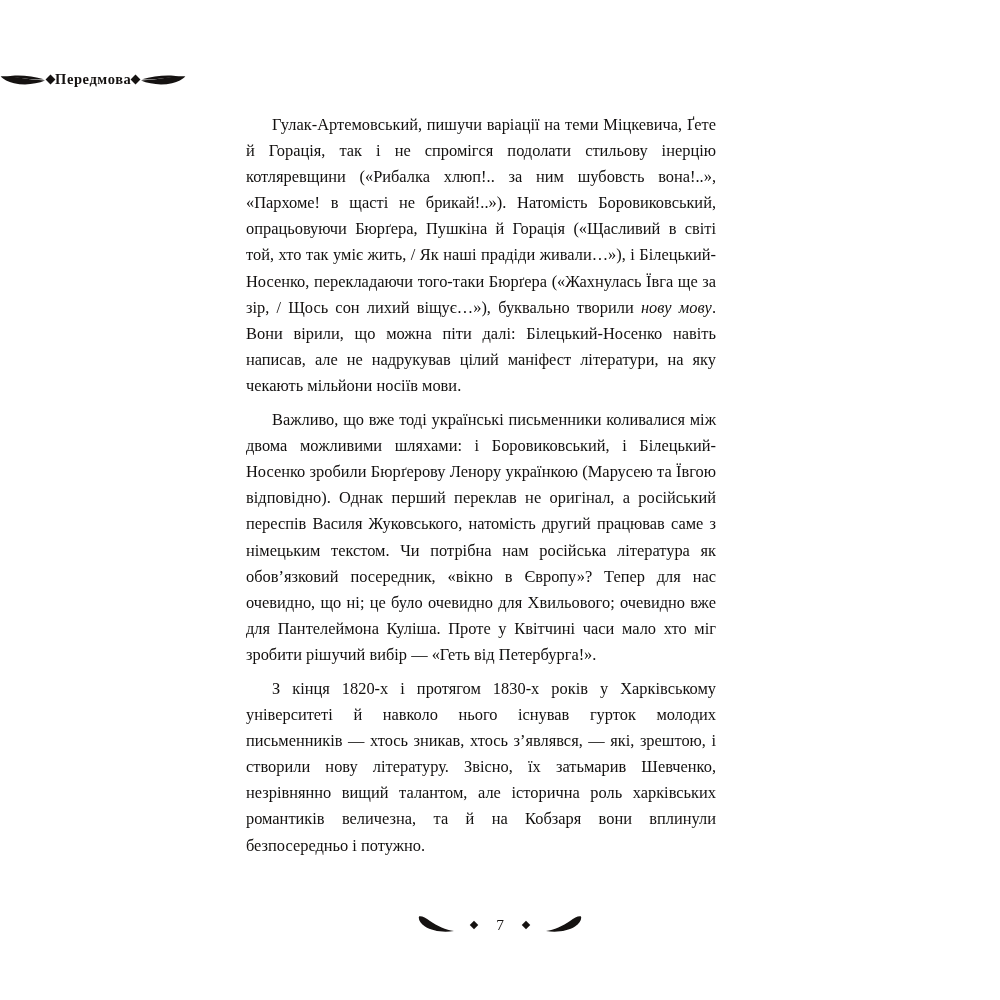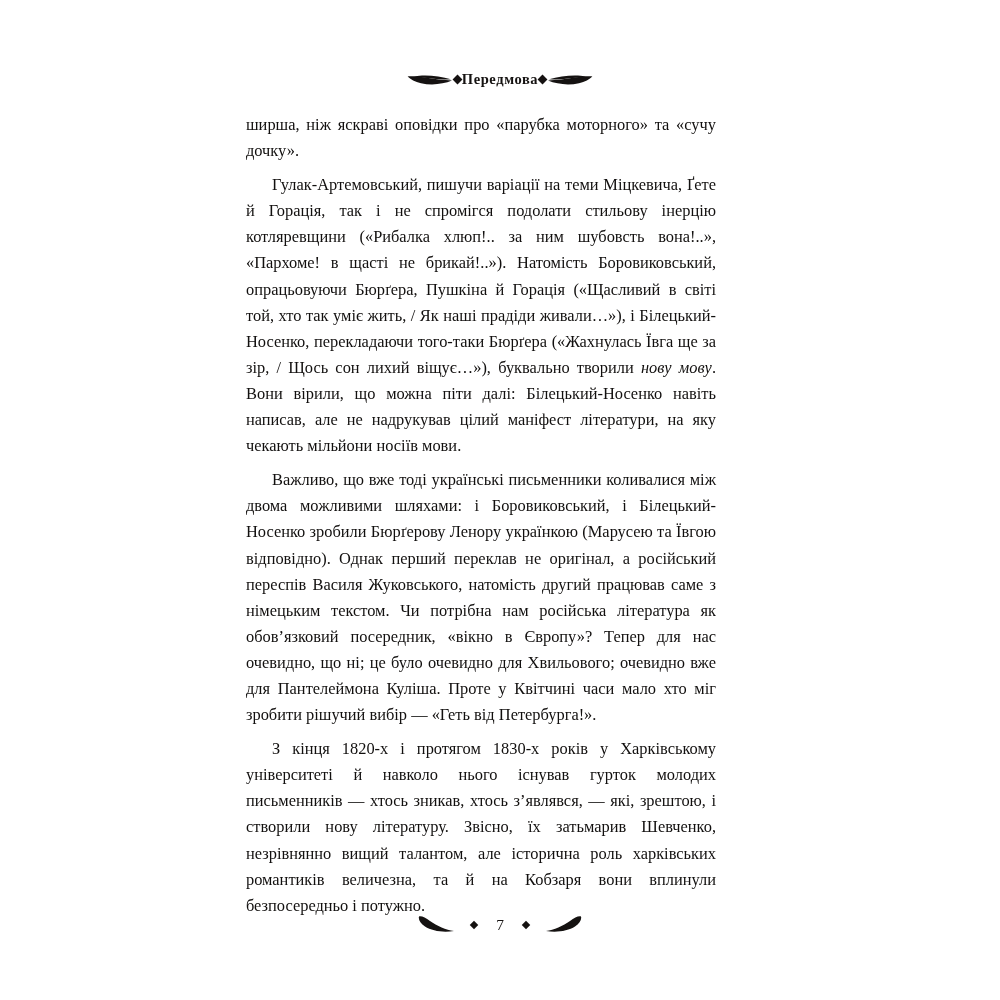--- a/index.html
+++ b/index.html
@@ -21,21 +21,20 @@
     box-sizing: border-box;
   }
   
   .running-head {
     position: absolute;
     top: 66px;
     left: 0;
     width: 1000px;
     display: flex;
     align-items: center;
-    justify-content: center;
     gap: 1px;
     height: 26px;
   }
   .running-head .title {
     font-family: "Liberation Serif", serif;
     font-size: 14.5px;
     letter-spacing: 0.6px;
     color: #151211;
     font-weight: 700;
     white-space: nowrap;
@@ -119,21 +118,20 @@
     <span class="orn-diamond"></span>
     <span>
       <svg class="leaf" width="46" height="16" viewBox="0 0 46 16" aria-hidden="true">
         <path d="M1 9.6 C10 13.4 22 14.6 32 12.2 C38 10.8 42.5 8.2 45.4 5.4 C40 5.2 34 5.6 28 6.6 C19 8.1 9 9.2 1 9.6 Z" fill="#151211"></path>
         <path d="M2 8.2 C11 6.0 22 4.1 31 4.6 C34.5 4.8 37.4 5.4 39.6 6.2 C33 6.2 25 7.0 17 8.0 C12 8.6 6.5 8.6 2 8.2 Z" fill="#151211"></path>
       </svg>
     </span>
   </div>
 
   <div class="textblock">
-    <p>ширша, ніж яскраві оповідки про «парубка моторного» та «сучу дочку».</p>
     <p class="indent">
       <span>Гулак-Артемовський, пишучи варіації на теми Міцкевича, Ґете й Горація, так і не спромігся подолати стильову інерцію котляревщини («Рибалка хлюп!.. за ним шубовсть вона!..», «Пархоме! в щасті не брикай!..»). Натомість Боровиковський, опрацьовуючи Бюрґера, Пушкіна й Горація («Щасливий в світі той, хто так уміє жить, / Як наші прадіди живали…»), і Білецький-Носенко, перекладаючи того-таки Бюрґера («Жахнулась Ївга ще за зір, / Щось сон лихий віщує…»), буквально творили <em>нову мову</em>. Вони вірили, що можна піти далі: Білецький-Носенко навіть написав, але не надрукував цілий маніфест літератури, на яку чекають мільйони носіїв мови.</span>
     </p>
     <p class="indent">Важливо, що вже тоді українські письменники коливалися між двома можливими шляхами: і Боровиковський, і Білецький-Носенко зробили Бюрґерову Ленору українкою (Марусею та Ївгою відповідно). Однак перший переклав не оригінал, а російський переспів Василя Жуковського, натомість другий працював саме з німецьким текстом. Чи потрібна нам російська література як обов’язковий посередник, «вікно в Європу»? Тепер для нас очевидно, що ні; це було очевидно для Хвильового; очевидно вже для Пантелеймона Куліша. Проте у Квітчині часи мало хто міг зробити рішучий вибір — «Геть від Петербурга!».</p>
     <p class="indent">З кінця 1820-х і протягом 1830-х років у Харківському університеті й навколо нього існував гурток молодих письменників — хтось зникав, хтось з’являвся, — які, зрештою, і створили нову літературу. Звісно, їх затьмарив Шевченко, незрівнянно вищий талантом, але історична роль харківських романтиків величезна, та й на Кобзаря вони вплинули безпосередньо і потужно.</p>
   </div>
 
   <div class="folio">
     <span>
       <svg class="leaf" width="40" height="18" viewBox="0 0 40 18" aria-hidden="true">

